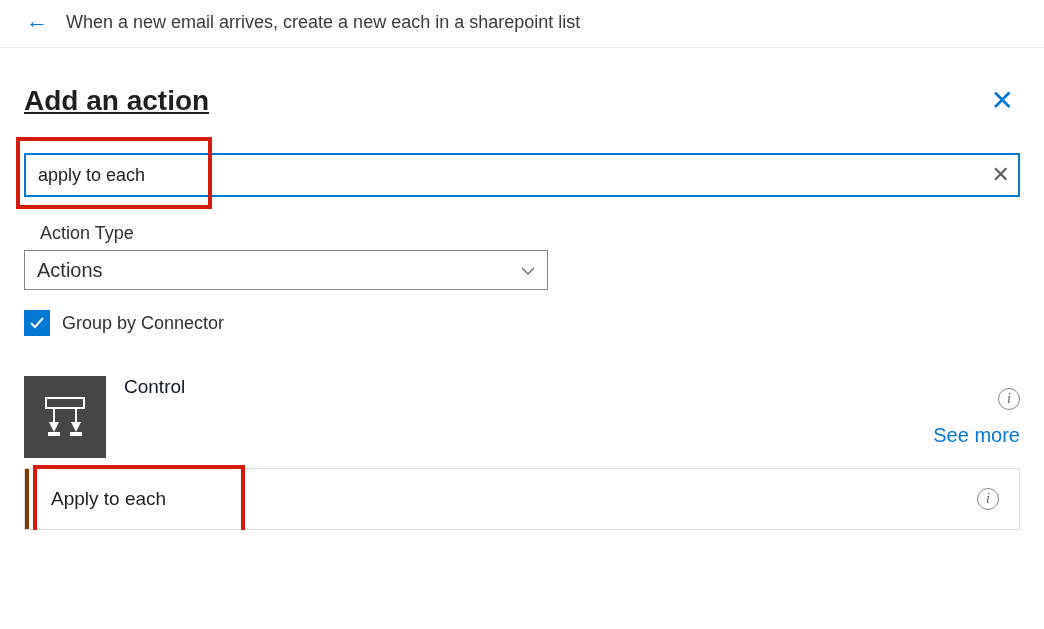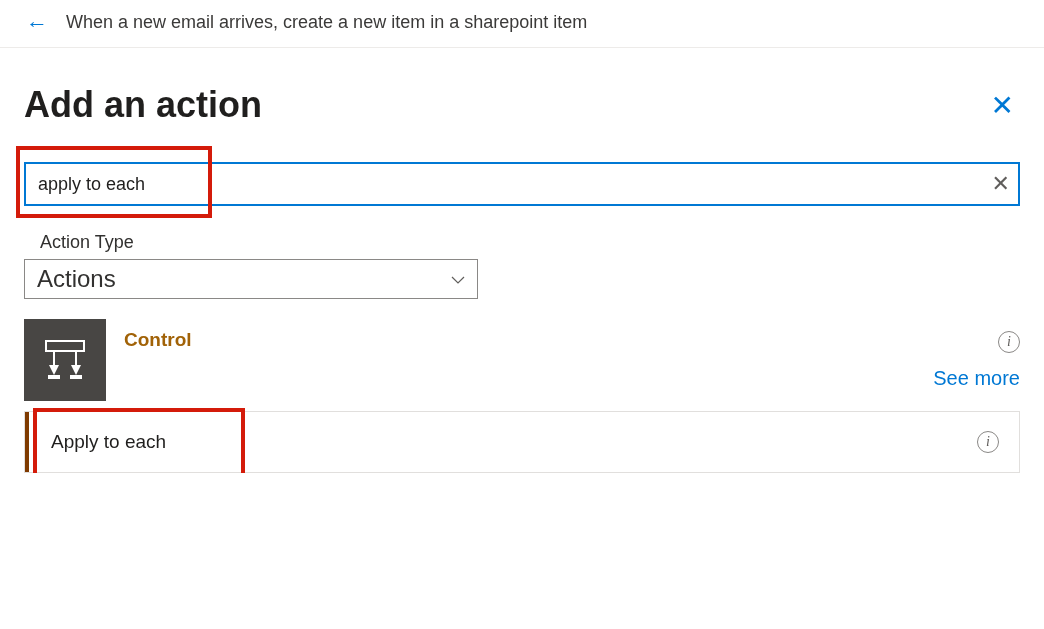--- a/index.html
+++ b/index.html
@@ -31,23 +31,24 @@
     .main {
       padding: 36px 24px 0 24px;
     }
     .header-row {
       display: flex;
       align-items: center;
       justify-content: space-between;
       margin-bottom: 36px;
     }
     .panel-title {
-      font-size: 36px;
+      font-size: 28px;
       font-weight: 600;
       color: #201f1e;
+      text-decoration: underline;
     }
     .close-x {
       font-size: 28px;
       color: #0078d4;
       cursor: pointer;
       font-weight: 300;
       margin-right: 6px;
     }
     .search-wrap {
       position: relative;
@@ -76,28 +77,28 @@
       border: 4px solid #d41b0a;
       pointer-events: none;
     }
     .action-type-label {
       font-size: 18px;
       color: #323130;
       margin-bottom: 6px;
       margin-left: 16px;
     }
     .action-type-select {
-      width: 454px;
+      width: 524px;
       height: 40px;
       border: 1px solid #8a8886;
       display: flex;
       align-items: center;
       justify-content: space-between;
       padding: 0 12px;
-      font-size: 24px;
+      font-size: 20px;
       cursor: pointer;
       margin-bottom: 20px;
     }
     .chevron {
       font-size: 14px;
       color: #605e5c;
     }
     .checkbox-row {
       display: flex;
       align-items: center;
@@ -133,24 +134,23 @@
     .connector-icon {
       width: 82px;
       height: 82px;
       background: #484644;
       display: flex;
       align-items: center;
       justify-content: center;
     }
     .connector-name {
       font-size: 19px;
-      font-weight: 700;
-      color: #a16207;
+      font-weight: 400;
+      color: #0f172a;
       align-self: flex-start;
-      margin-top: 10px;
     }
     .connector-right {
       display: flex;
       flex-direction: column;
       align-items: flex-end;
       gap: 14px;
     }
     .info-circle {
       width: 22px;
       height: 22px;
@@ -193,21 +193,21 @@
       color: #201f1e;
       font-weight: 400;
       margin-left: 26px;
     }
   </style>
 </head>
 <body>
 
 <div class="breadcrumb-bar">
   <span class="back-arrow">←</span>
-  <span class="breadcrumb-title">When a new email arrives, create a new item in a sharepoint item</span>
+  <span class="breadcrumb-title">When a new email arrives, create a new each in a sharepoint list</span>
 </div>
 
 <div class="main">
 
   <div class="header-row">
     <h1 class="panel-title">Add an action</h1>
     <span class="close-x">✕</span>
   </div>
 
   <div class="search-wrap">
@@ -219,20 +219,28 @@
   <div class="action-type-label">Action Type</div>
   <div class="action-type-select">
     <span>Actions</span>
     <span class="chevron">
       <svg width="14" height="8" viewBox="0 0 14 8">
           <path d="M1 1l6 6 6-6" stroke="#605e5c" stroke-width="1.2" fill="none"></path>
         </svg>
     </span>
   </div>
 
+  <div class="checkbox-row">
+    <div class="checkbox">
+      <svg width="16" height="16" viewBox="0 0 16 16">
+          <path d="M2 8l4 4 8-9" stroke="#ffffff" stroke-width="2" fill="none"></path>
+        </svg>
+    </div>
+    <span class="checkbox-label">Group by Connector</span>
+  </div>
 
   <div class="connector-row">
     <div class="connector-left">
       <div class="connector-icon">
         <svg width="50" height="50" viewBox="0 0 50 50">
           <rect x="6" y="6" width="38" height="10" fill="none" stroke="#ffffff" stroke-width="2"></rect>
           <line x1="14" y1="16" x2="14" y2="30" stroke="#ffffff" stroke-width="2"></line>
           <line x1="36" y1="16" x2="36" y2="30" stroke="#ffffff" stroke-width="2"></line>
           <polygon points="14,40 9,30 19,30" fill="#ffffff"></polygon>
           <polygon points="36,40 31,30 41,30" fill="#ffffff"></polygon>

